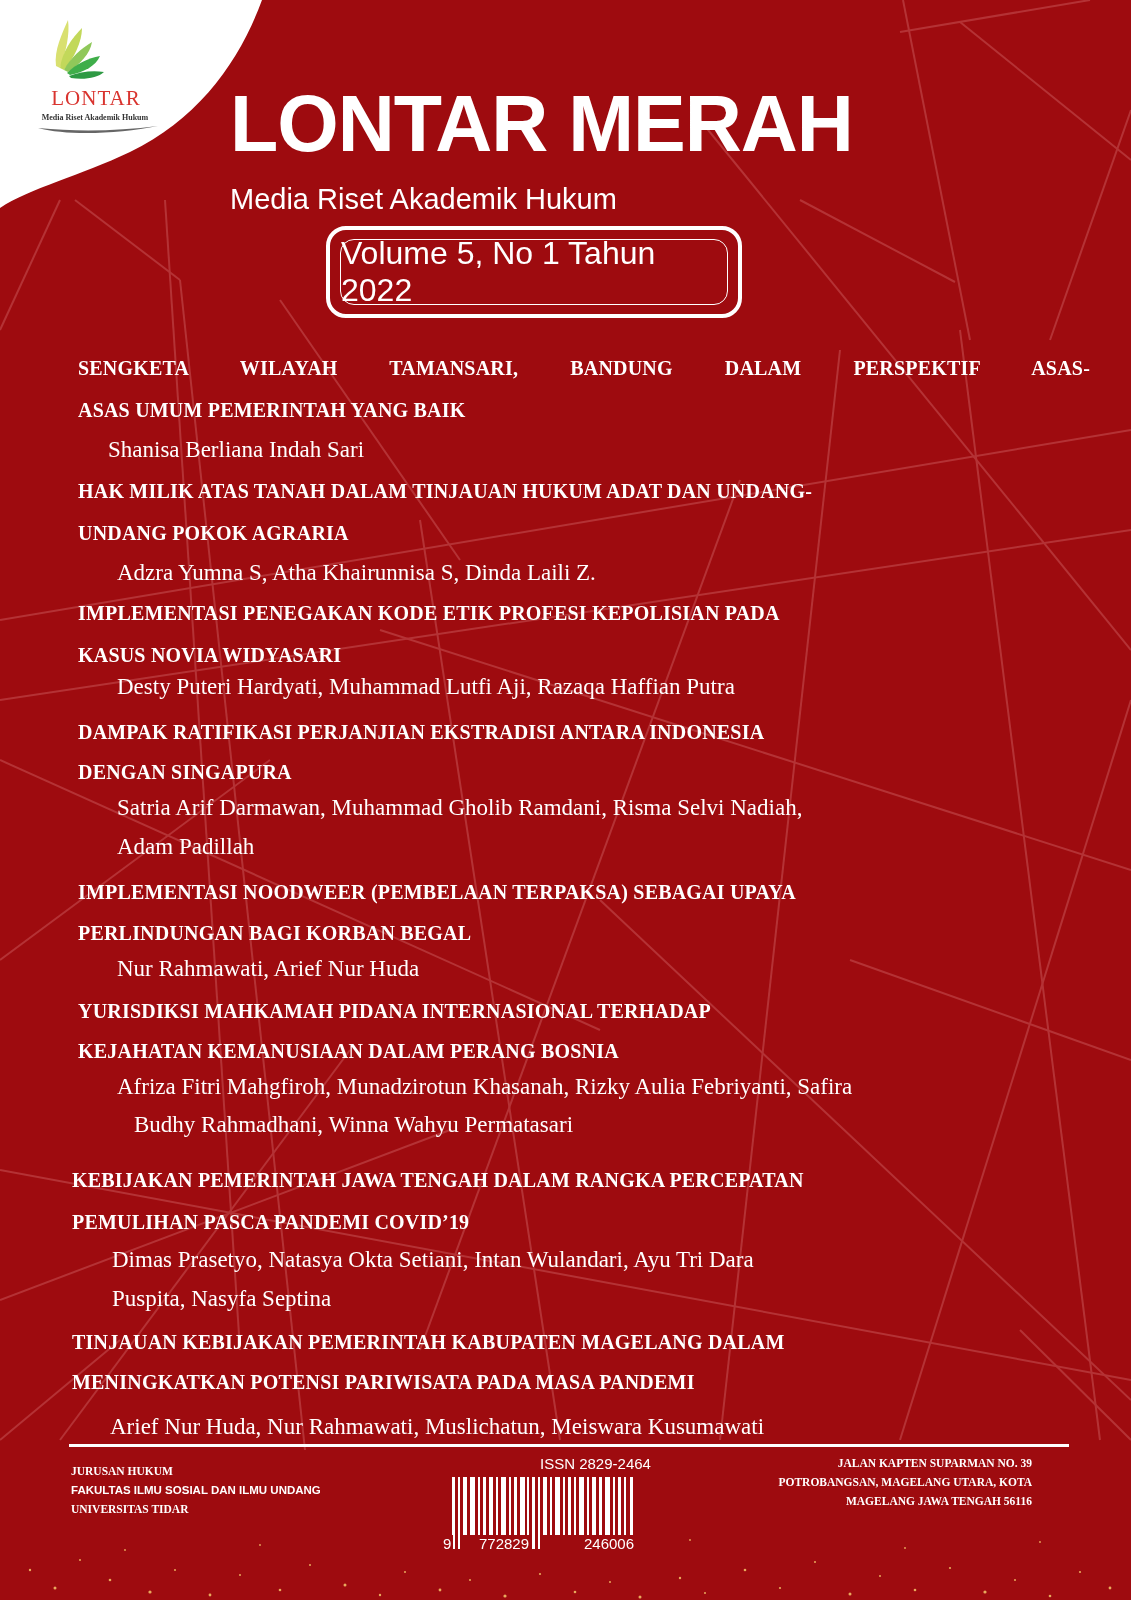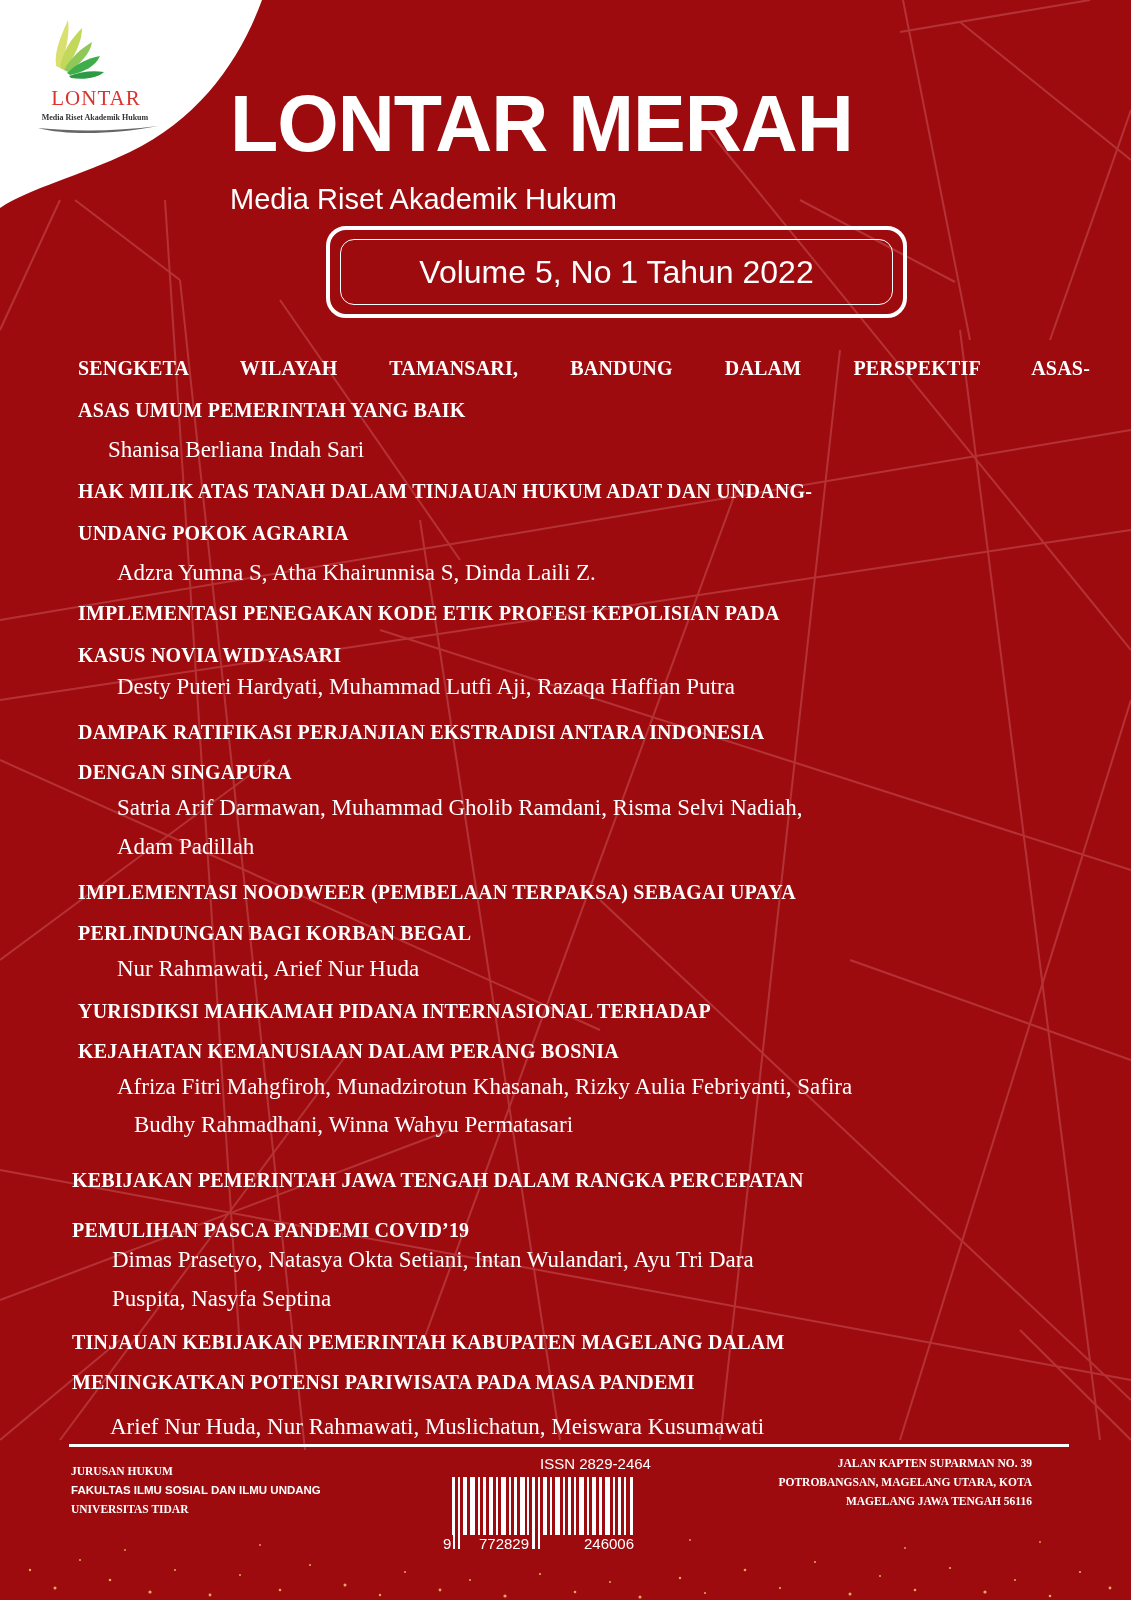--- a/index.html
+++ b/index.html
@@ -25,21 +25,21 @@
 
   .masthead { position: absolute; left: 230px; top: 80px; width: 680px; text-align: left; z-index: 2; }
   .title {
     font-family: "Liberation Sans", sans-serif; font-weight: bold;
     font-size: 79px; line-height: 1; letter-spacing: -1px; margin: 0; margin-top: 4px;
   }
   .subtitle {
     font-family: "Liberation Sans", sans-serif; font-size: 29px; margin-top: 22px; line-height: 1;
   }
   .volume-box {
-    position: absolute; left: 326px; top: 226px; width: 581px; height: 92px;
+    position: absolute; left: 326px; top: 226px; width: 416px; height: 92px;
     border: 4px solid #fff; border-radius: 20px; box-sizing: border-box; z-index: 2; padding-left: 37px;
   }
   .volume-inner {
     position: absolute; left: 10px; top: 9px; right: 10px; bottom: 9px;
     border: 1.5px solid #fff; border-radius: 14px;
     display: flex; align-items: center; justify-content: center;
   }
   .volume-text { font-family: "Liberation Sans", sans-serif; font-size: 32px; }
 
   .articles { position: absolute; left: 0; top: 0; width: 1131px; z-index: 2; }
@@ -150,21 +150,21 @@
   <div class="art-title" style="left:78px; top:872px;">IMPLEMENTASI NOODWEER (PEMBELAAN TERPAKSA) SEBAGAI UPAYA</div>
   <div class="art-title" style="left:78px; top:913px;">PERLINDUNGAN BAGI KORBAN BEGAL</div>
   <div class="art-authors" style="left:117px; top:950px;">Nur Rahmawati, Arief Nur Huda</div>
 
   <div class="art-title" style="left:78px; top:991px;">YURISDIKSI MAHKAMAH PIDANA INTERNASIONAL TERHADAP</div>
   <div class="art-title" style="left:78px; top:1031px;">KEJAHATAN KEMANUSIAAN DALAM PERANG BOSNIA</div>
   <div class="art-authors" style="left:117px; top:1068px;">Afriza Fitri Mahgfiroh, Munadzirotun Khasanah, Rizky Aulia Febriyanti, Safira</div>
   <div class="art-authors" style="left:117px; top:1106px;margin-left:17px;">Budhy Rahmadhani, Winna Wahyu Permatasari</div>
 
   <div class="art-title" style="left:72px; top:1160px;">KEBIJAKAN PEMERINTAH JAWA TENGAH DALAM RANGKA PERCEPATAN</div>
-  <div class="art-title" style="left:72px; top:1202px;margin-top:8px;">PEMULIHAN PASCA PANDEMI COVID’19</div>
+  <div class="art-title" style="left:72px; top:1202px;">PEMULIHAN PASCA PANDEMI COVID’19</div>
   <div class="art-authors" style="left:112px; top:1241px;">Dimas Prasetyo, Natasya Okta Setiani, Intan Wulandari,  Ayu Tri Dara</div>
   <div class="art-authors" style="left:112px; top:1280px;">Puspita, Nasyfa Septina</div>
 
   <div class="art-title" style="left:72px; top:1322px;">TINJAUAN KEBIJAKAN PEMERINTAH KABUPATEN MAGELANG DALAM</div>
   <div class="art-title" style="left:72px; top:1362px;">MENINGKATKAN POTENSI PARIWISATA PADA MASA PANDEMI</div>
   <div class="art-authors" style="left:110px; top:1408px;">Arief Nur Huda, Nur Rahmawati, Muslichatun, Meiswara Kusumawati</div>
 </div>
 
 <div class="rule"></div>
 

